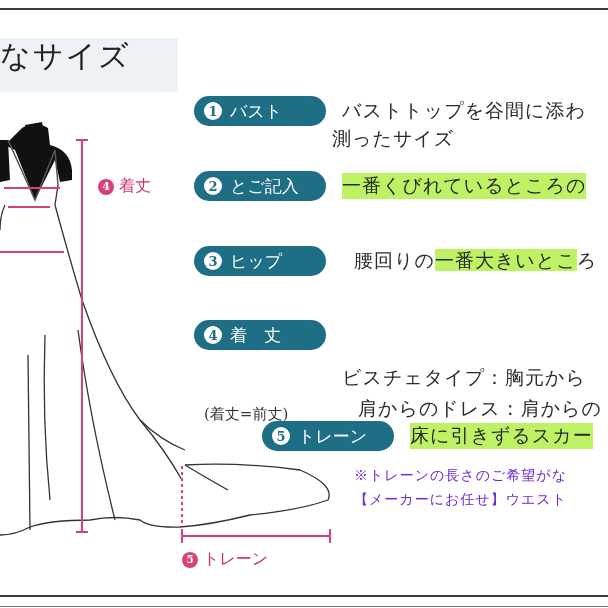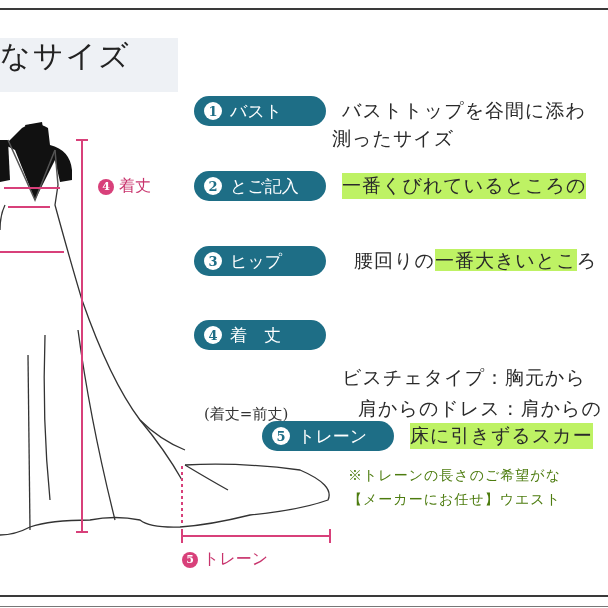--- a/index.html
+++ b/index.html
@@ -9,21 +9,21 @@
   .botline{position:absolute;left:0;top:595px;width:608px;height:2px;background:#3a3a3a;}
   .botline2{position:absolute;left:0;top:606px;width:608px;height:1px;background:#777;}
   .title-box{position:absolute;left:0;top:38px;width:178px;height:54px;background:#eef1f5;}
   .title{position:absolute;left:0;top:36px;font-size:30px;letter-spacing:2px;color:#222;white-space:nowrap;}
   .pill{position:absolute;height:30px;border-radius:16px;background:#1e6e86;color:#fff;
         display:flex;align-items:center;font-size:17px;white-space:nowrap;box-sizing:border-box;padding-left:10px;}
   .pill .num{width:18px;height:18px;border-radius:50%;background:#fff;color:#1e6e86;font-size:13px;
         display:inline-flex;align-items:center;justify-content:center;margin-right:8px;font-weight:bold;}
   .desc{position:absolute;font-size:19px;white-space:nowrap;letter-spacing:1px;color:#2a2a2a;}
   .hl{background:#bef264;}
-  .note{position:absolute;font-size:14px;white-space:nowrap;color:#4d7c0f;letter-spacing:1px;}
+  .note{position:absolute;font-size:14px;white-space:nowrap;color:#6d28d9;letter-spacing:1px;margin-left:6px;}
   .sub{position:absolute;font-size:15px;white-space:nowrap;color:#333;margin-top:48px;}
   .mlabel{position:absolute;font-size:16px;color:#c8336c;white-space:nowrap;display:flex;align-items:center;}
   .mlabel .dot{width:16px;height:16px;border-radius:50%;background:#d8407a;color:#fff;font-size:11px;
         display:inline-flex;align-items:center;justify-content:center;margin-right:5px;font-weight:bold;}
   svg.dress{position:absolute;left:0;top:0;}
 </style>
 </head>
 <body>
 
 <div class="topline"></div>

